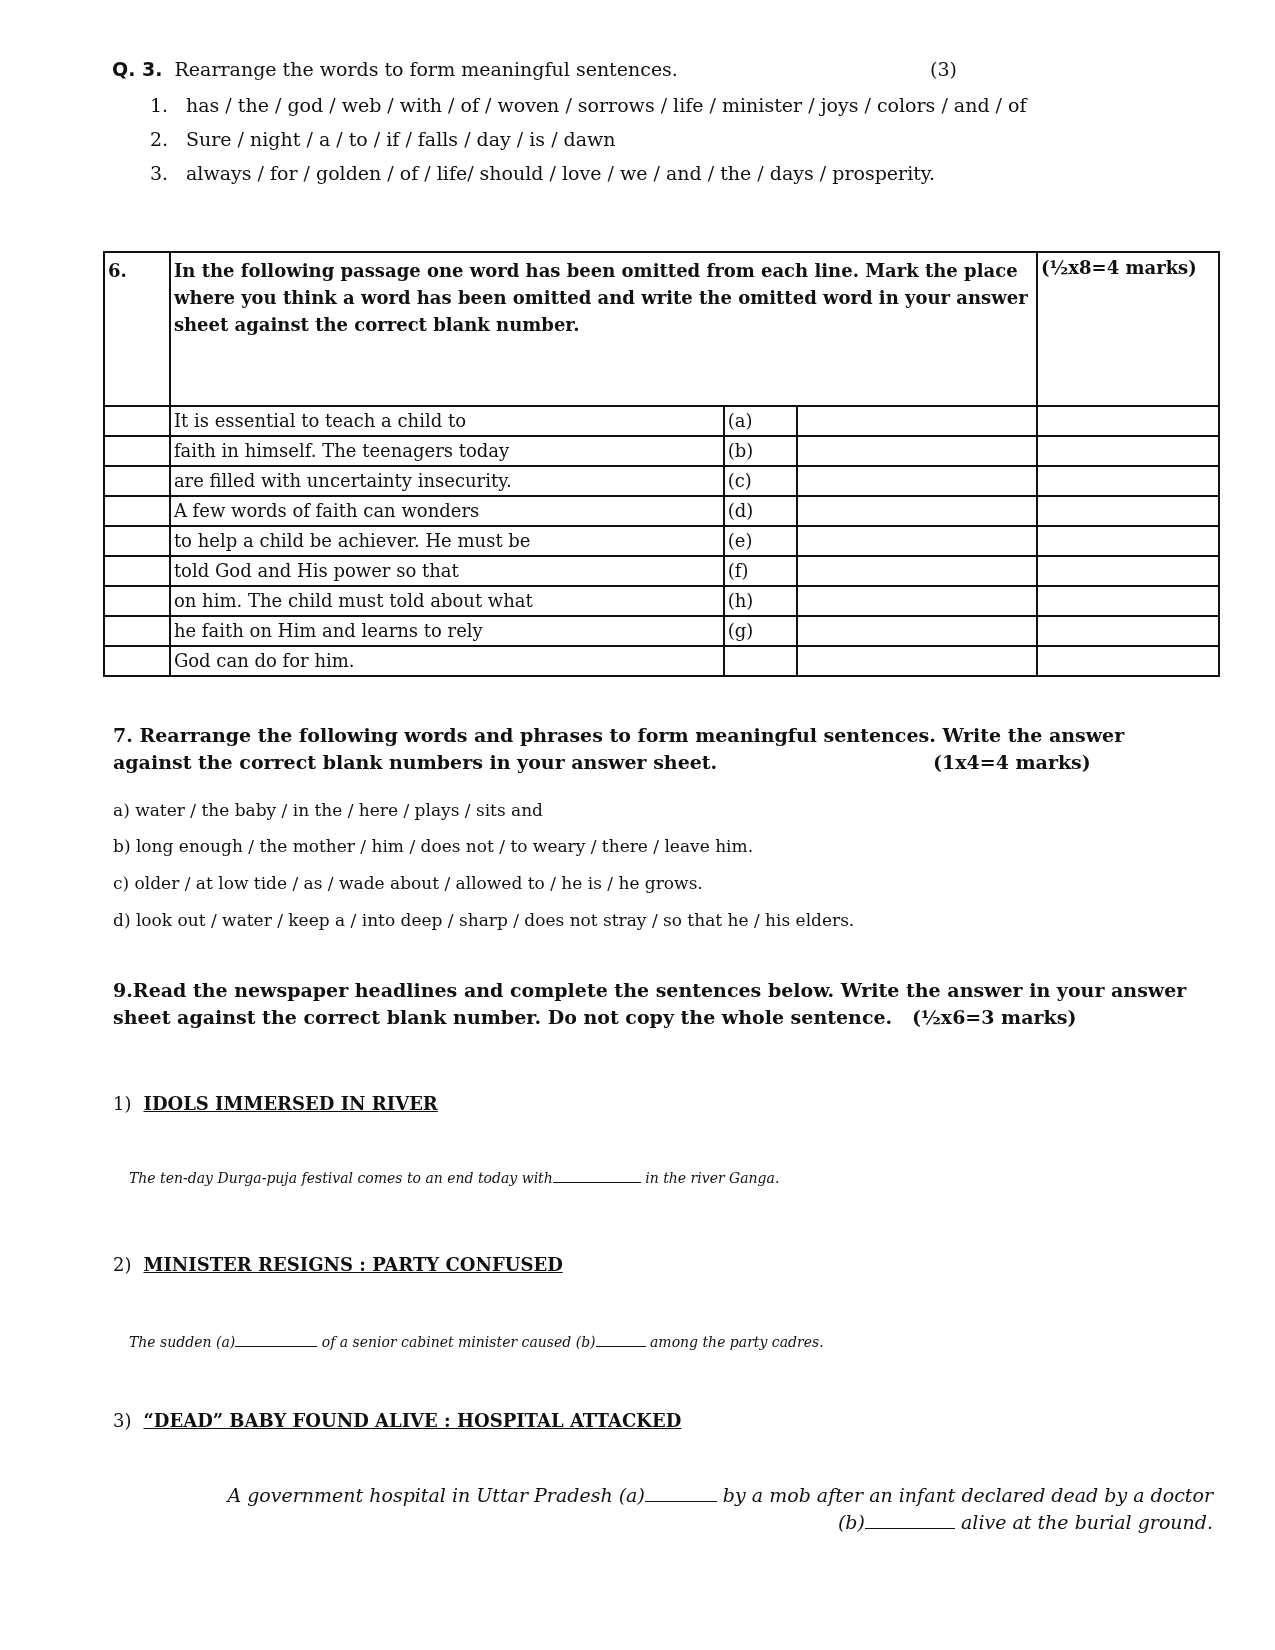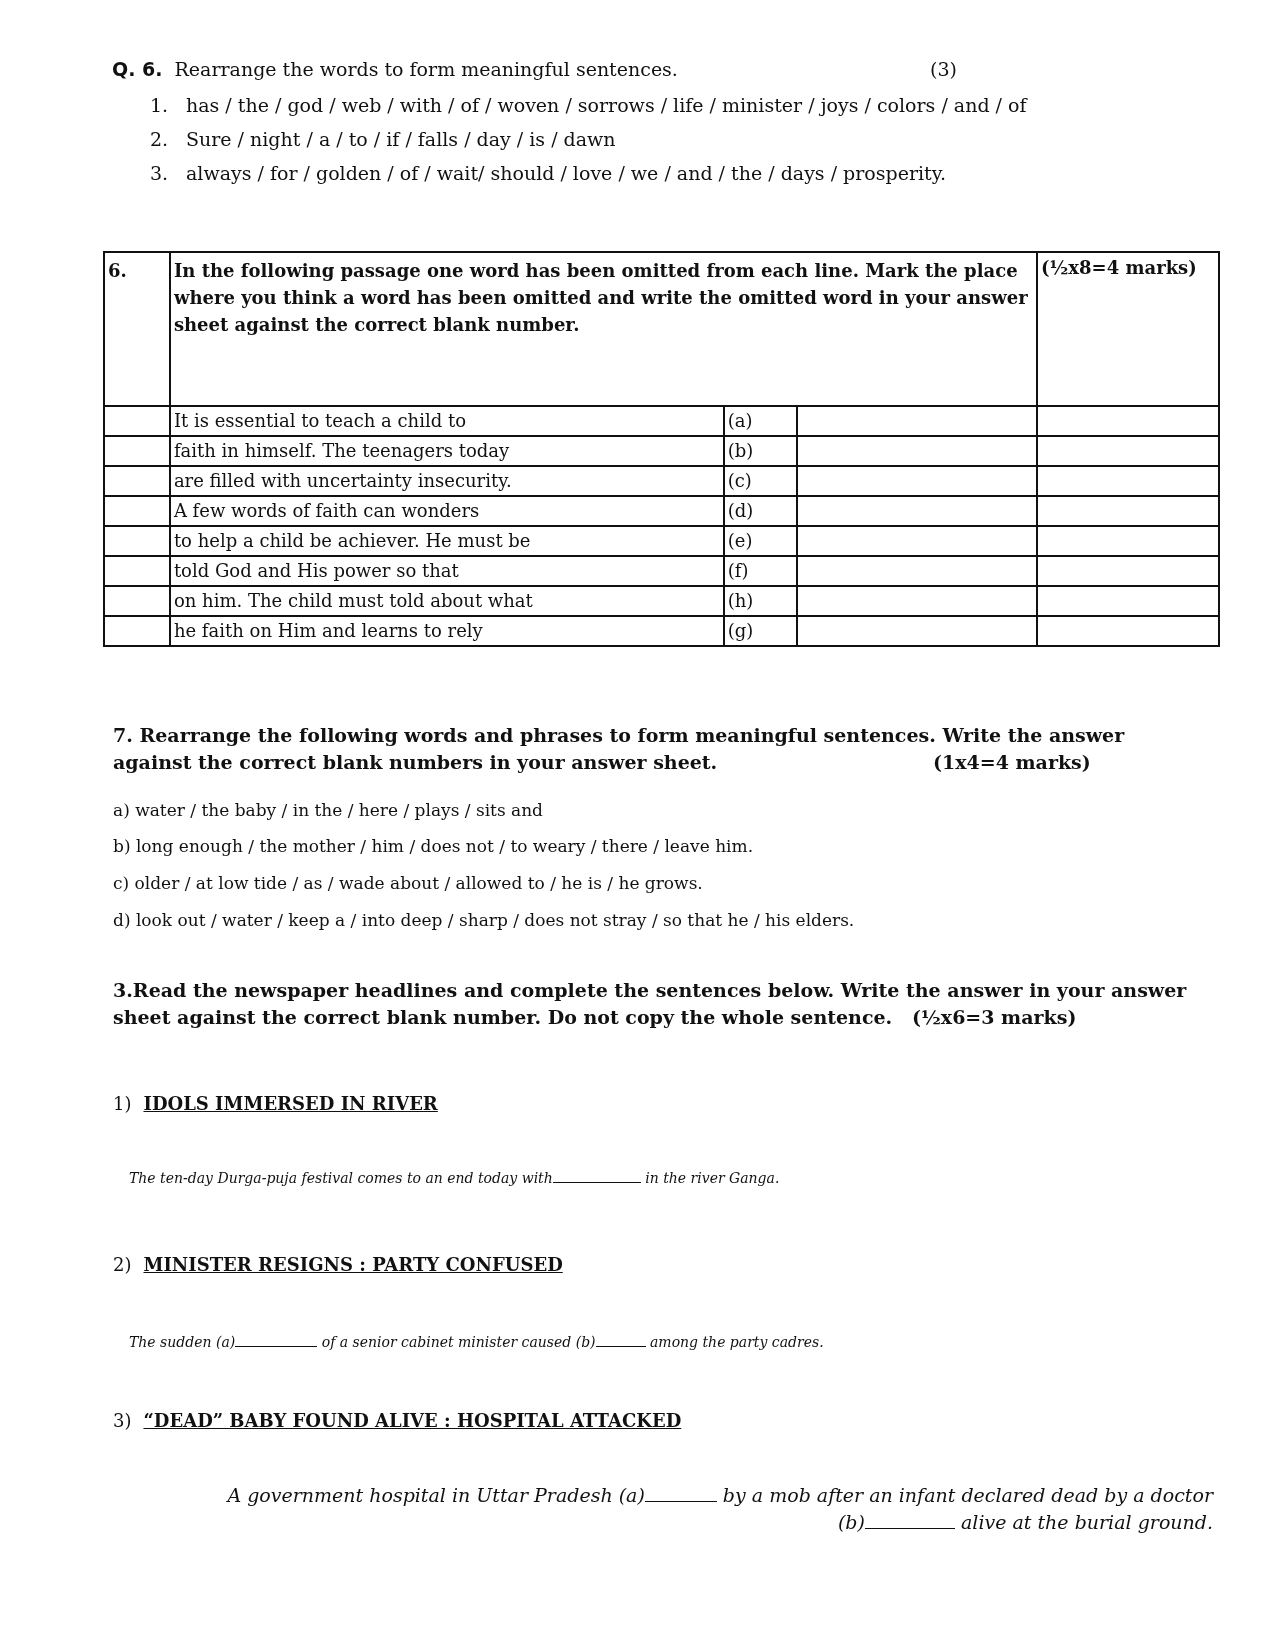--- a/index.html
+++ b/index.html
@@ -23,25 +23,25 @@
   .q8-head { left:113px; top:977px; width:1110px; font-size:19px; line-height:27px; font-weight:bold; }
   .headline { left:113px; font-size:18px; white-space:nowrap; }
   .headline .hl { font-weight:bold; text-decoration:underline; margin-left:12px; }
   .sent { left:129px; font-size:14px; font-style:italic; white-space:nowrap; }
   .sent2 { left:113px; width:1100px; font-size:19px; font-style:italic; line-height:27px;text-align:right; }
   .blank { display:inline-block; border-bottom:1.5px solid #111; height:16px; vertical-align:baseline; }
 </style>
 </head>
 <body>
 
-<div class="abs q5-head"><b>Q. 6.</b>&nbsp; <span>Rearrange the words to form meaningful sentences.</span></div>
+<div class="abs q5-head"><b>Q. 3.</b>&nbsp; <span>Rearrange the words to form meaningful sentences.</span></div>
 <div class="abs q5-marks">(3)</div>
 <div class="abs q5-item" style="top:94px"><span class="num">1.</span><span>has / the / god / web / with / of / woven / sorrows / life / minister / joys / colors / and / of</span></div>
 <div class="abs q5-item" style="top:128px"><span class="num">2.</span><span>Sure / night / a / to / if / falls / day / is / dawn</span></div>
-<div class="abs q5-item" style="top:162px"><span class="num">3.</span><span>always / for / golden / of / wait/ should / love / we / and / the / days / prosperity.</span></div>
+<div class="abs q5-item" style="top:162px"><span class="num">3.</span><span>always / for / golden / of / life/ should / love / we / and / the / days / prosperity.</span></div>
 
 <table class="q6">
   <colgroup>
       <col style="width:66px">
       <col style="width:555px">
       <col style="width:73px">
       <col style="width:241px">
       <col style="width:182px">
     </colgroup>
   <tbody>
@@ -99,33 +99,40 @@
         <td></td>
         <td></td>
       </tr>
   <tr class="q6-row">
         <td></td>
         <td>he faith on Him and learns to rely</td>
         <td>(g)</td>
         <td></td>
         <td></td>
       </tr>
+  <tr class="q6-row">
+        <td></td>
+        <td>God can do for him.</td>
+        <td></td>
+        <td></td>
+        <td></td>
+      </tr>
 </tbody>
   </table>
 
 <div class="abs q7-head">
   <div>7.  Rearrange the following words and phrases to form meaningful sentences.  Write the answer</div>
   <div style="position:relative"><span>against the correct blank numbers in your answer sheet.</span><span style="position:absolute; left:820px">(1x4=4 marks)</span></div>
 </div>
 <div class="abs q7-item" style="top:800px">a)  water / the baby / in the / here / plays / sits and</div>
 <div class="abs q7-item" style="top:836px">b)  long enough / the mother / him / does not / to weary / there / leave him.</div>
 <div class="abs q7-item" style="top:873px">c)  older / at low tide / as / wade about / allowed to / he is / he grows.</div>
 <div class="abs q7-item" style="top:910px">d) look out / water / keep a / into deep / sharp / does not stray / so that he / his elders.</div>
 
-<div class="abs q8-head"><span>3.Read the newspaper headlines and complete the sentences below. Write the answer in your answer sheet against the correct blank number.  Do not copy the whole sentence.</span>&nbsp;&nbsp; <span>(½x6=3 marks)</span></div>
+<div class="abs q8-head"><span>9.Read the newspaper headlines and complete the sentences below. Write the answer in your answer sheet against the correct blank number.  Do not copy the whole sentence.</span>&nbsp;&nbsp; <span>(½x6=3 marks)</span></div>
 
 <div class="abs headline" style="top:1093px"><span>1)</span><span class="hl">IDOLS IMMERSED IN RIVER</span></div>
 <div class="abs sent" style="top:1166px"><span>The ten-day Durga-puja festival comes to an end today with</span><span class="blank" style="width:88px"></span><span> in the river Ganga.</span></div>
 
 <div class="abs headline" style="top:1254px"><span>2)</span><span class="hl">MINISTER RESIGNS : PARTY CONFUSED</span></div>
 <div class="abs sent" style="top:1330px"><span>The sudden (a)</span><span class="blank" style="width:82px"></span><span> of a senior cabinet minister caused (b)</span><span class="blank" style="width:50px"></span><span> among the party cadres.</span></div>
 
 <div class="abs headline" style="top:1410px"><span>3)</span><span class="hl">“DEAD” BABY FOUND ALIVE : HOSPITAL ATTACKED</span></div>
 <div class="abs sent2" style="top:1482px"><span>A government hospital in Uttar Pradesh (a)</span><span class="blank" style="width:72px"></span><span> by a mob after an infant declared dead by a doctor</span><br><span>(b)</span><span class="blank" style="width:90px"></span><span> alive at the burial ground.</span></div>
 

